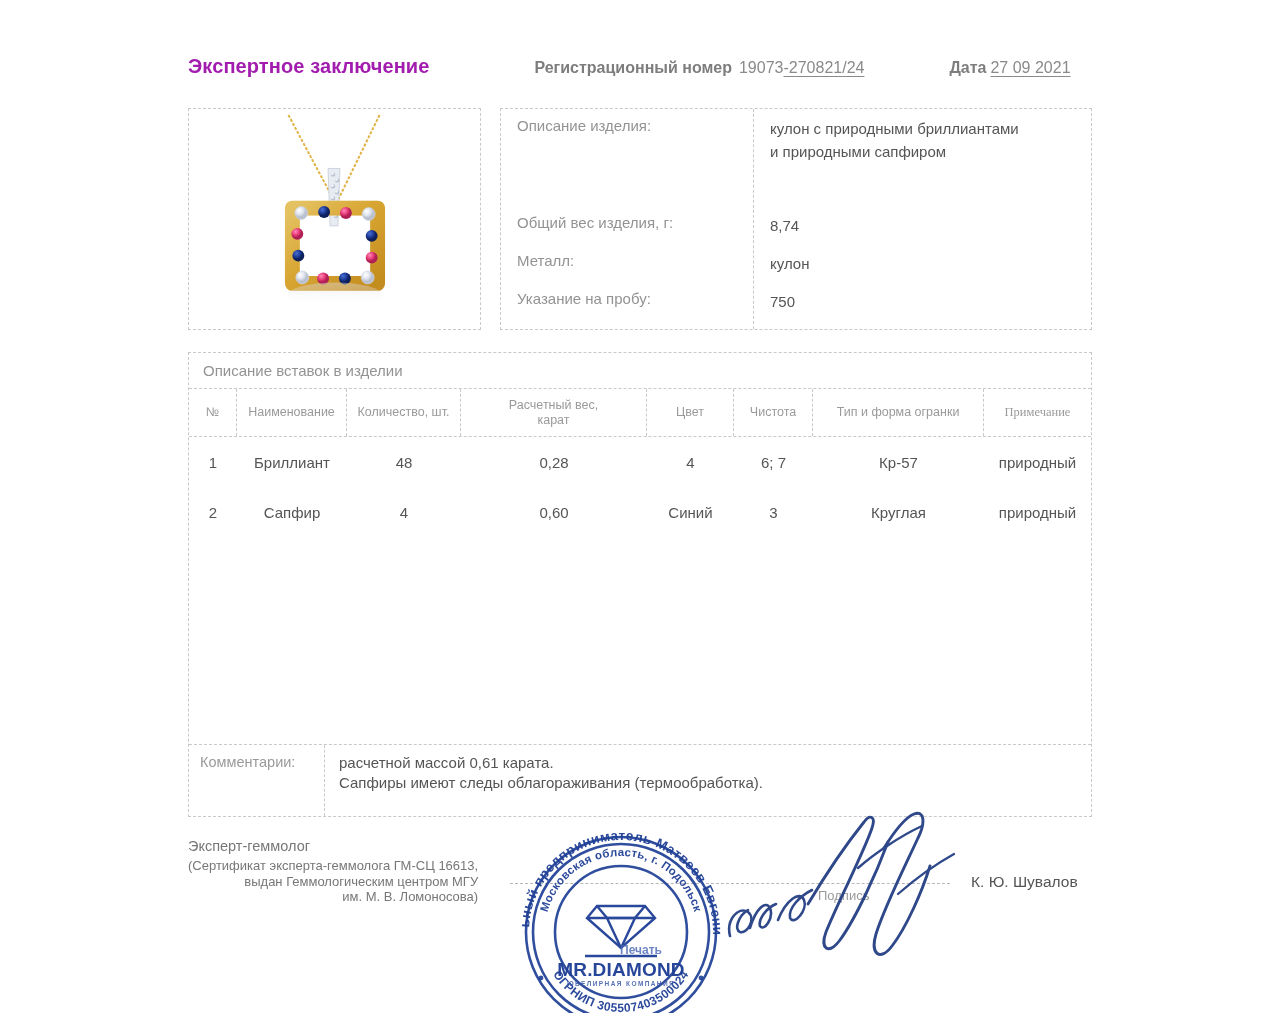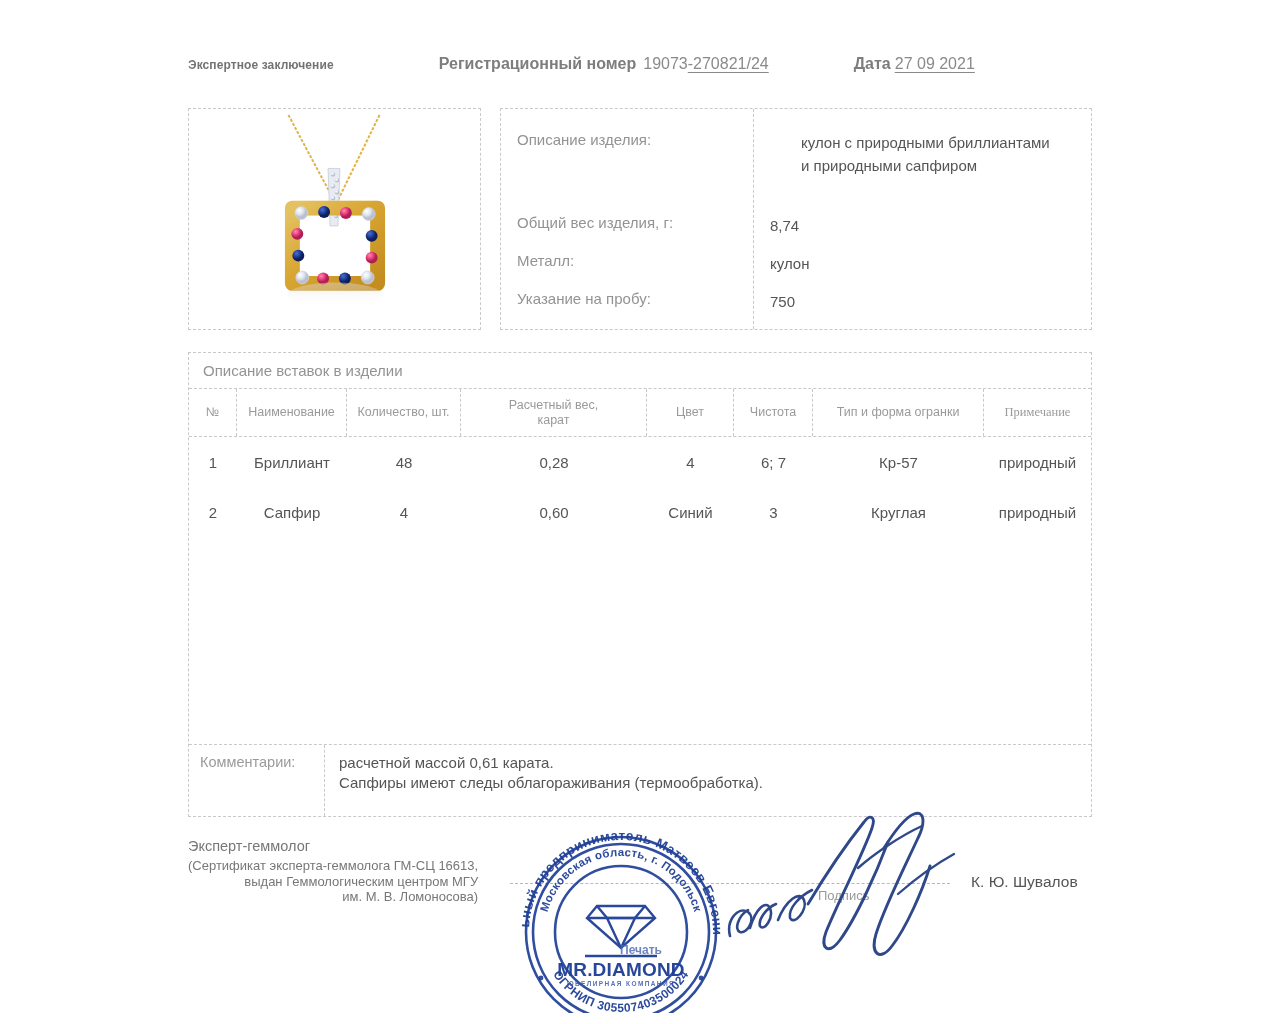--- a/index.html
+++ b/index.html
@@ -27,23 +27,23 @@
   .doc-header {
     position: absolute;
     left: 188px;
     top: 55px;
     width: 904px;
     height: 28px;
     display: flex;
     align-items: baseline;
   }
   .hdr-title {
-    font-size: 12px;
+    font-size: 20px;
     font-weight: bold;
-    color: #737373;
+    color: #a21caf;
     letter-spacing: 0.1px;
   }
   .hdr-regblock {
     margin-left: 105px;
     display: flex;
     align-items: baseline;
   }
   .hdr-reglabel {
     font-size: 16px;
     font-weight: bold;
@@ -400,21 +400,21 @@
         <circle cx="157" cy="171" r="6" fill="url(#blu)"></circle>
         <circle cx="180" cy="170" r="6.5" fill="url(#dia)" stroke="#cfd5e0" stroke-width="0.7"></circle>
 
         <ellipse cx="147" cy="188" rx="48" ry="13" fill="url(#refl)"></ellipse>
       </svg>
     </div>
 
     <div class="desc-box">
       <div class="desc-divider"></div>
 
-      <div class="desc-row" style="top:22px;gap:31px;">
+      <div class="desc-row" style="top:8px;">
         <div class="desc-label">Описание изделия:</div>
         <div class="desc-value">
           <span class="l2">кулон с природными бриллиантами</span>
           <span class="l2">и природными сапфиром</span>
         </div>
       </div>
 
       <div class="desc-row" style="top:105px;">
         <div class="desc-label">Общий вес изделия, г:</div>
         <div class="desc-value">8,74</div>

